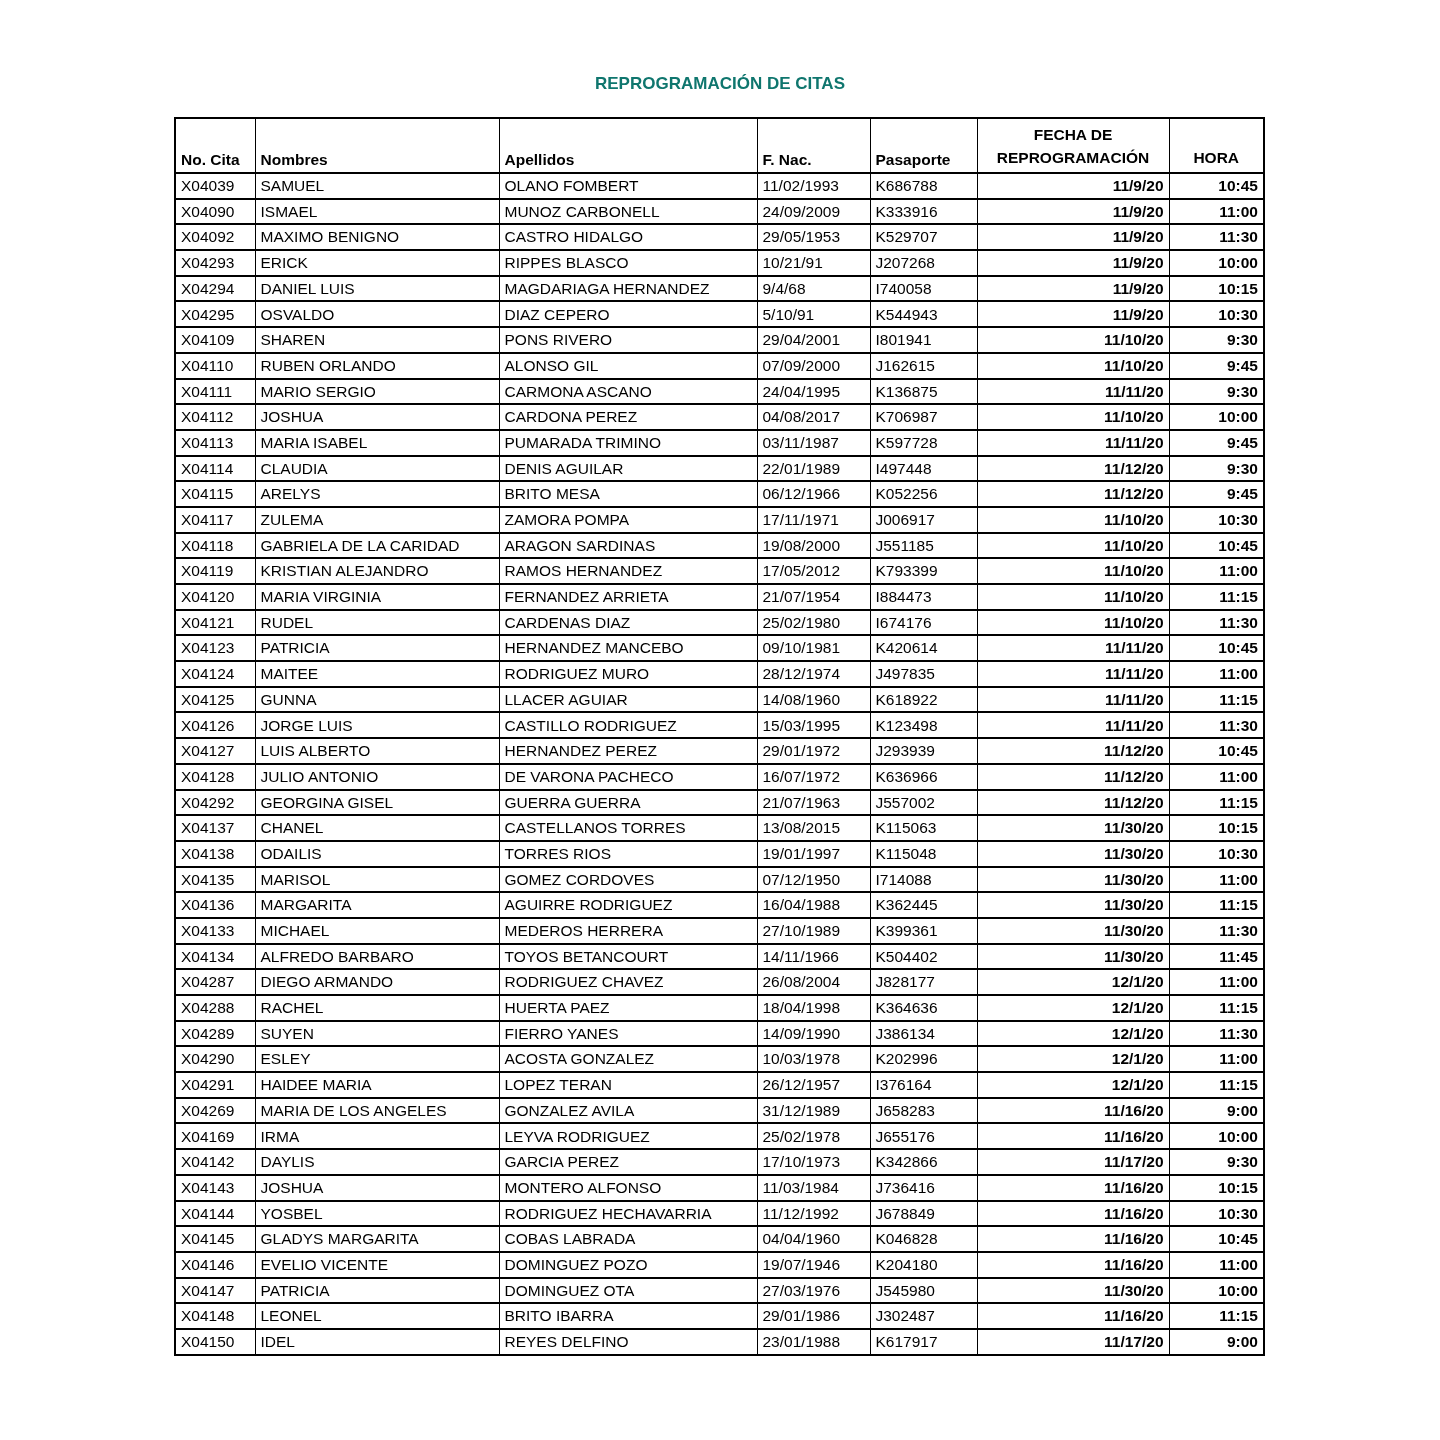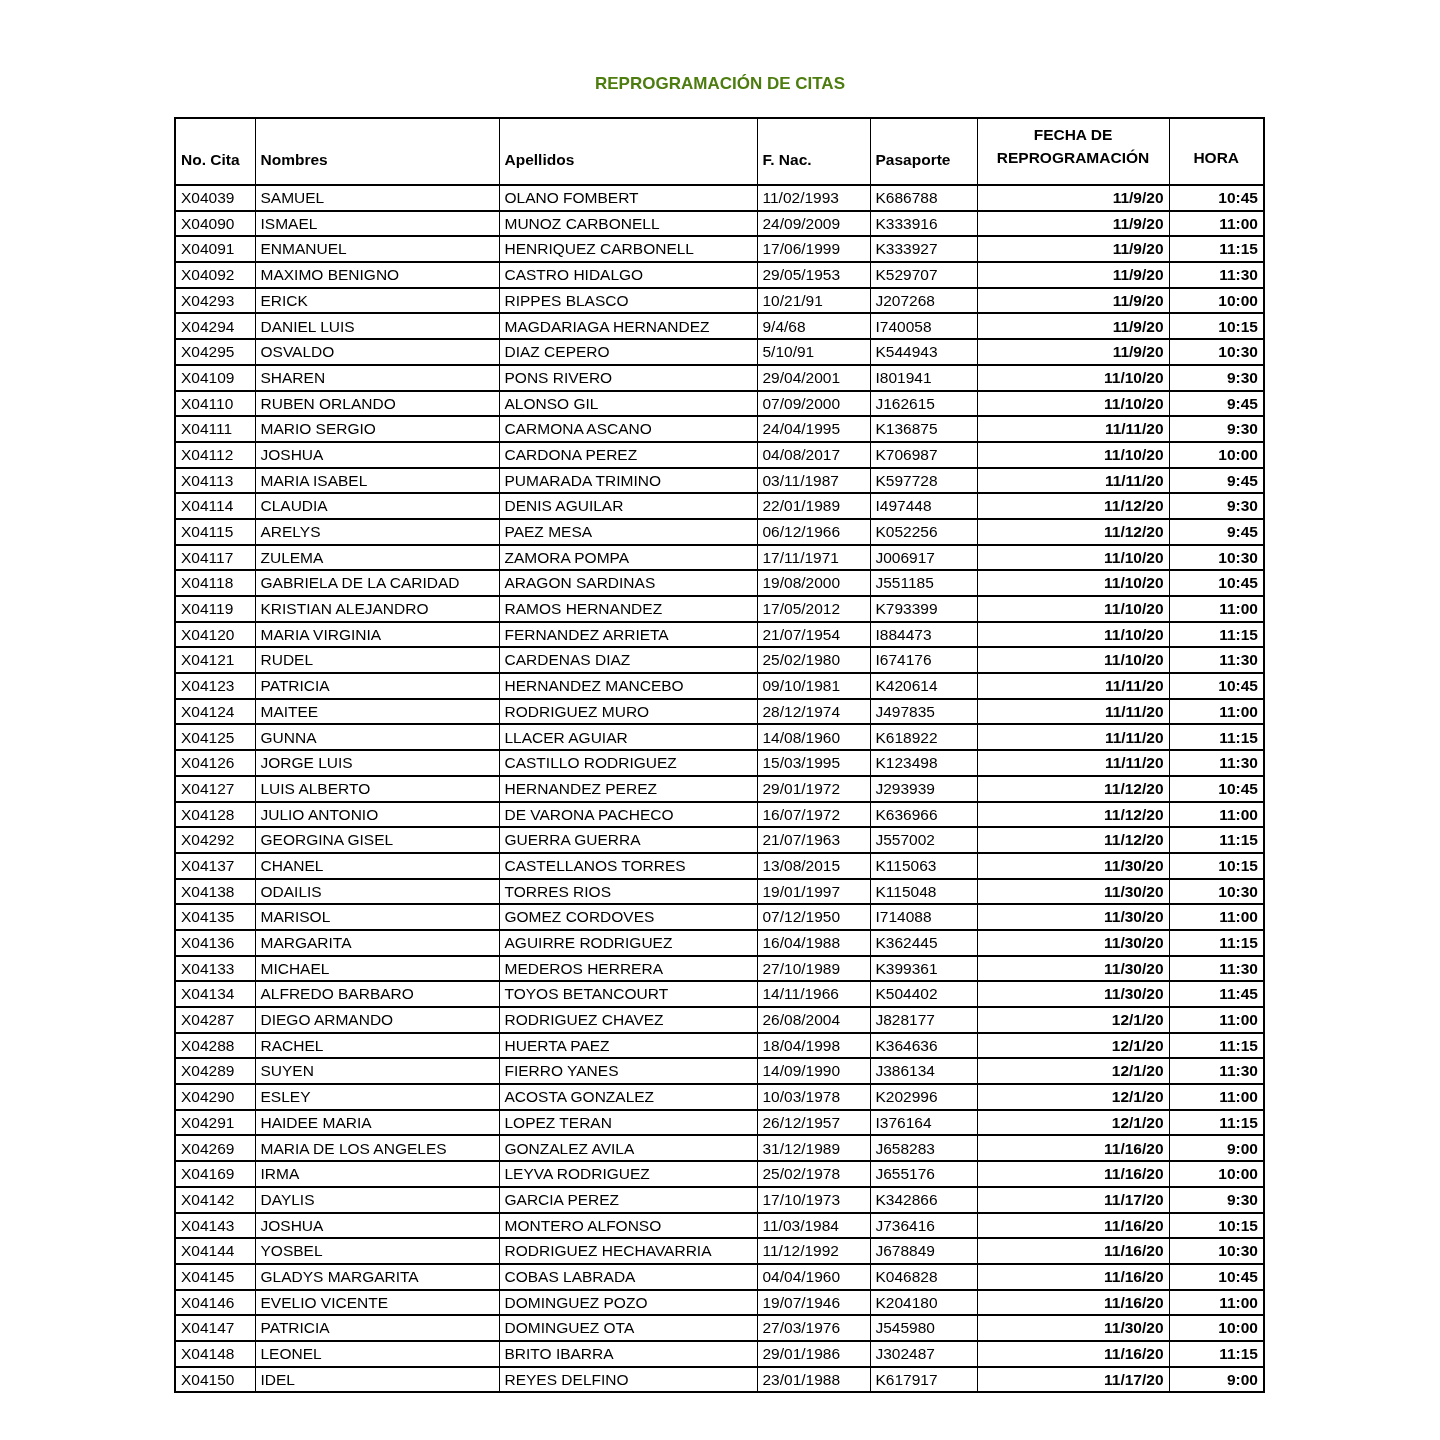--- a/index.html
+++ b/index.html
@@ -19,21 +19,21 @@
     background: #ffffff;
   }
   .title {
     position: absolute;
     top: 74px;
     left: 175px;
     width: 1090px;
     text-align: center;
     font-size: 17px;
     font-weight: 700;
-    color: #4d7c0f;
+    color: #0f766e;
   }
   table.appt {
     position: absolute;
     left: 174px;
     top: 117px;
     border-collapse: collapse;
     table-layout: fixed;
     font-size: 15.5px;
     color: #000000;
     border: 2.5px solid #000000;
@@ -51,21 +51,21 @@
     border-bottom-width: 2px;
     padding: 0 5px;
     overflow: hidden;
     white-space: nowrap;
   }
   thead th {
     height: 50px;
     vertical-align: bottom;
     font-weight: 700;
     text-align: left;
-    padding-bottom: 15px;
+    padding-bottom: 3px;
   }
   thead th.c5, thead th.c6 {
     text-align: center;
     white-space: normal;
     line-height: 1.45;
   }
   tbody td {
     height: 23.7px;
     vertical-align: middle;
     line-height: 1;
@@ -114,29 +114,20 @@
         <tr>
           <td class="c0">X04090</td>
           <td class="c1">ISMAEL</td>
           <td class="c2">MUNOZ CARBONELL</td>
           <td class="c3">24/09/2009</td>
           <td class="c4">K333916</td>
           <td class="c5">11/9/20</td>
           <td class="c6">11:00</td>
         </tr>
         <tr>
-          <td class="c0">X04091</td>
-          <td class="c1">ENMANUEL</td>
-          <td class="c2">HENRIQUEZ CARBONELL</td>
-          <td class="c3">17/06/1999</td>
-          <td class="c4">K333927</td>
-          <td class="c5">11/9/20</td>
-          <td class="c6">11:15</td>
-        </tr>
-        <tr>
           <td class="c0">X04092</td>
           <td class="c1">MAXIMO BENIGNO</td>
           <td class="c2">CASTRO HIDALGO</td>
           <td class="c3">29/05/1953</td>
           <td class="c4">K529707</td>
           <td class="c5">11/9/20</td>
           <td class="c6">11:30</td>
         </tr>
         <tr>
           <td class="c0">X04293</td>
@@ -215,21 +206,21 @@
           <td class="c1">CLAUDIA</td>
           <td class="c2">DENIS AGUILAR</td>
           <td class="c3">22/01/1989</td>
           <td class="c4">I497448</td>
           <td class="c5">11/12/20</td>
           <td class="c6">9:30</td>
         </tr>
         <tr>
           <td class="c0">X04115</td>
           <td class="c1">ARELYS</td>
-          <td class="c2">PAEZ MESA</td>
+          <td class="c2">BRITO MESA</td>
           <td class="c3">06/12/1966</td>
           <td class="c4">K052256</td>
           <td class="c5">11/12/20</td>
           <td class="c6">9:45</td>
         </tr>
         <tr>
           <td class="c0">X04117</td>
           <td class="c1">ZULEMA</td>
           <td class="c2">ZAMORA POMPA</td>
           <td class="c3">17/11/1971</td>

